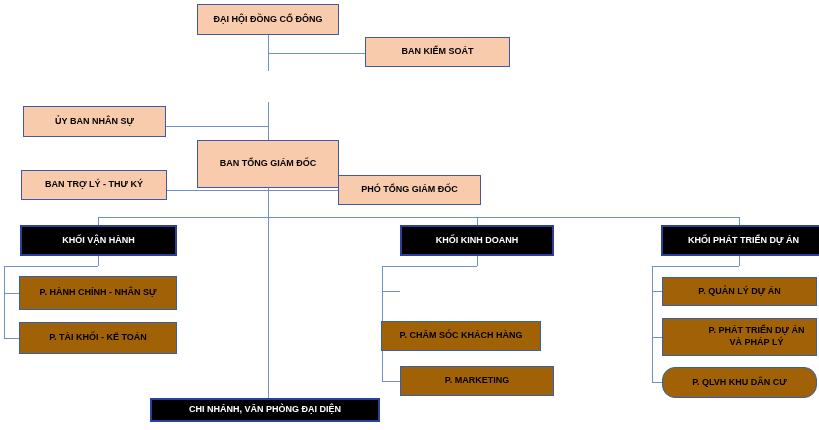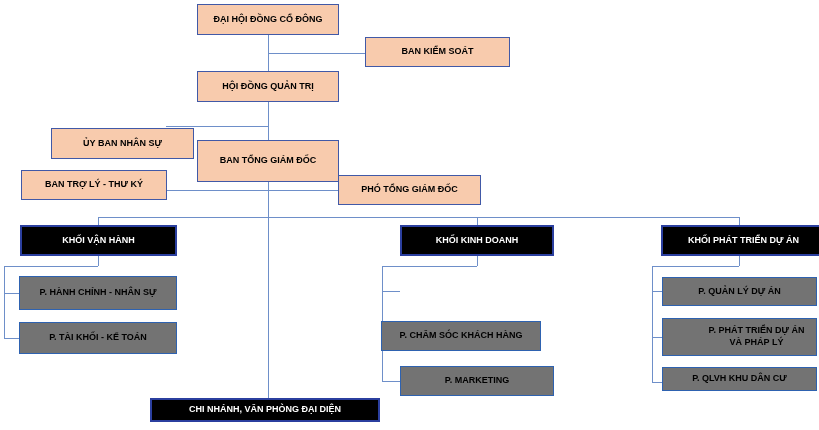--- a/index.html
+++ b/index.html
@@ -15,21 +15,21 @@
     display:flex; align-items:center; justify-content:center;
     text-align:center;
     font-weight:bold;
     font-size:9px;
     line-height:1.3;
     box-sizing:border-box;
     padding:2px 6px;
   }
   .orange   { background:#F8CBAD; border:1.5px solid #4159A7; color:#000000; }
   .navy     { background:#000000; border:2px solid #2B3F9F;  color:#ffffff; }
-  .lightblue{ background:#737373; border:1.5px solid #2E62B0; color:#000000; }
+  .lightblue{ background:#a16207; border:1.5px solid #2E62B0; color:#000000; }
   .hline, .vline { position:absolute; background:#6E8FC9; }
   .hline { height:1px; }
   .vline { width:1px; }
 </style>
 </head>
 <body>
 
 <div class="canvas">
 
   <div class="vline" style="left:268px; top:35px;  height:36px;"></div>
@@ -61,25 +61,24 @@
   <div class="hline" style="left:652px; top:266px; width:87px;"></div>
   <div class="vline" style="left:652px; top:266px; height:117px;"></div>
   <div class="hline" style="left:652px; top:291px; width:10px;"></div>
   <div class="hline" style="left:652px; top:337px; width:10px;"></div>
   <div class="hline" style="left:652px; top:382px; width:10px;"></div>
 
   <div class="node orange" style="left:197px; top:4px;   width:142px; height:31px;">ĐẠI HỘI ĐỒNG CỔ ĐÔNG</div>
 
   <div class="node orange" style="left:365px; top:37px;  width:145px; height:30px;">BAN KIỂM SOÁT</div>
 
-  <div class="node orange" style="left:197px; top:71px;  width:142px; height:31px;">HỘI ĐỒNG QUẢN TRỊ</div>
 
-  <div class="node orange" style="left:23px;  top:128px; width:143px; height:31px;margin-left:28px;">ỦY BAN NHÂN SỰ</div>
+  <div class="node orange" style="left:23px;  top:106px; width:143px; height:31px;">ỦY BAN NHÂN SỰ</div>
 
-  <div class="node orange" style="left:197px; top:140px; width:142px; height:42px;">BAN TỔNG GIÁM ĐỐC</div>
+  <div class="node orange" style="left:197px; top:140px; width:142px; height:48px;">BAN TỔNG GIÁM ĐỐC</div>
 
   <div class="node orange" style="left:21px;  top:170px; width:146px; height:30px;">BAN TRỢ LÝ - THƯ KÝ</div>
 
   <div class="node orange" style="left:338px; top:175px; width:143px; height:30px;">PHÓ TỔNG GIÁM ĐỐC</div>
 
   <div class="node navy" style="left:20px;  top:225px; width:157px; height:31px;">KHỐI VẬN HÀNH</div>
 
   <div class="node navy" style="left:400px; top:225px; width:154px; height:31px;">KHỐI KINH DOANH</div>
 
   <div class="node navy" style="left:661px; top:225px; width:165px; height:31px;">KHỐI PHÁT TRIỂN DỰ ÁN</div>
@@ -90,17 +89,17 @@
 
 
   <div class="node lightblue" style="left:381px; top:321px; width:160px; height:30px;">P. CHĂM SÓC KHÁCH HÀNG</div>
 
   <div class="node lightblue" style="left:400px; top:366px; width:154px; height:30px;">P. MARKETING</div>
 
   <div class="node lightblue" style="left:662px; top:277px; width:155px; height:29px;">P. QUẢN LÝ DỰ ÁN</div>
 
   <div class="node lightblue" style="left:662px; top:318px; width:155px; height:38px;padding-left:40px;">P. PHÁT TRIỂN DỰ ÁN VÀ PHÁP LÝ</div>
 
-  <div class="node lightblue" style="left:662px; top:367px; width:155px; height:24px;">P. QLVH KHU DÂN CƯ</div>
+  <div class="node lightblue" style="left:662px; top:367px; width:155px; height:31px;border-radius:13px;">P. QLVH KHU DÂN CƯ</div>
 
   <div class="node navy" style="left:150px; top:398px; width:230px; height:24px;">CHI NHÁNH, VĂN PHÒNG ĐẠI DIỆN</div>
 
 </div>
 
 </body></html>

